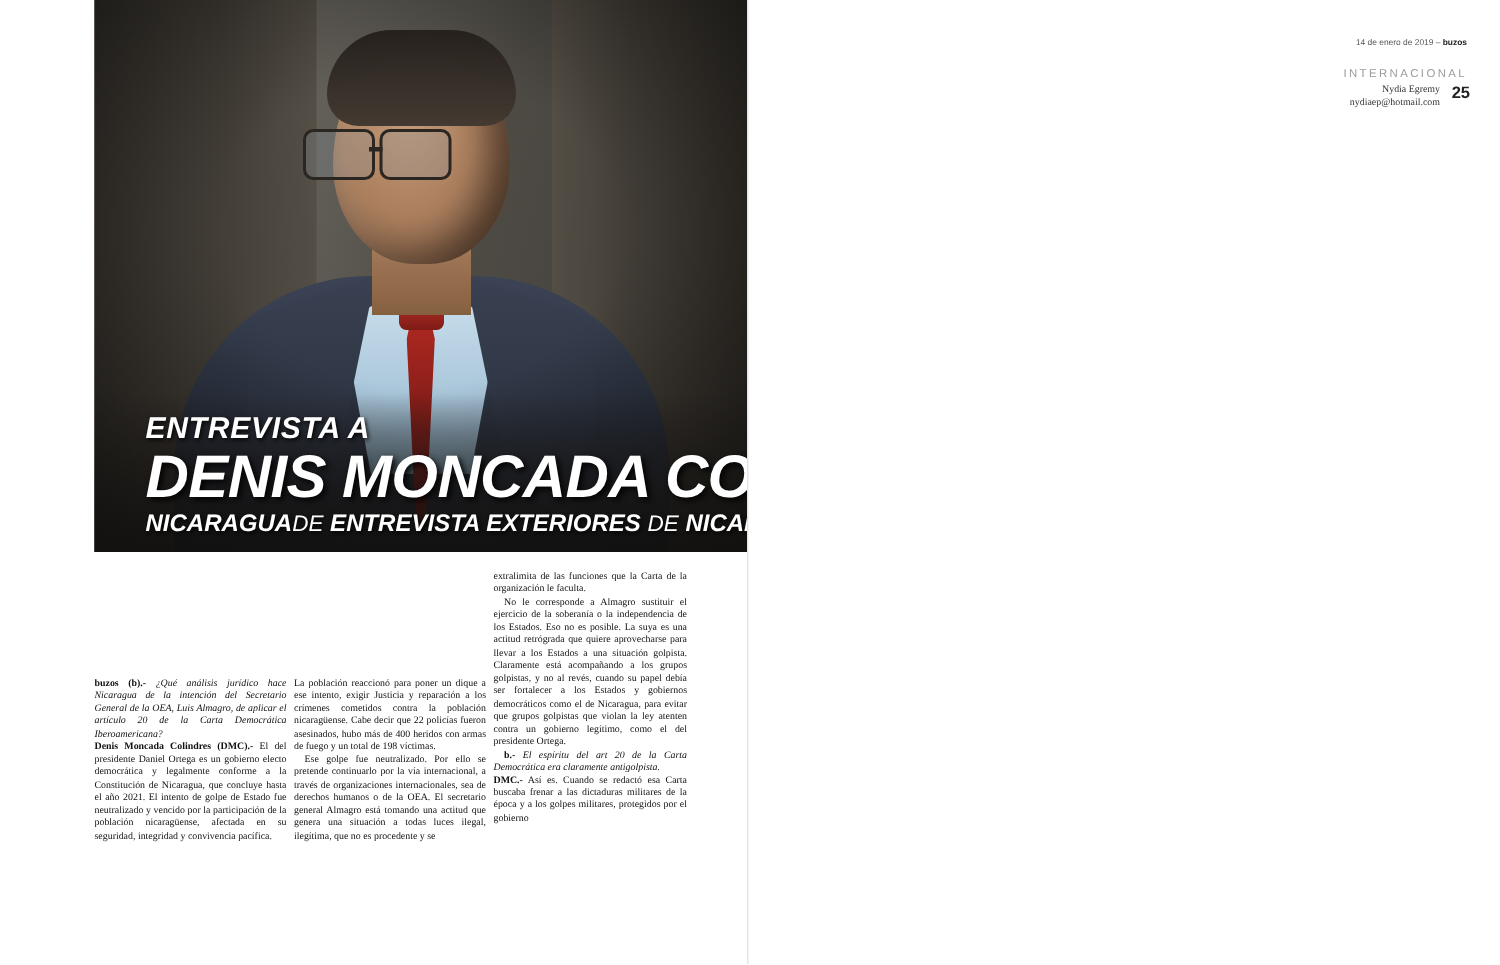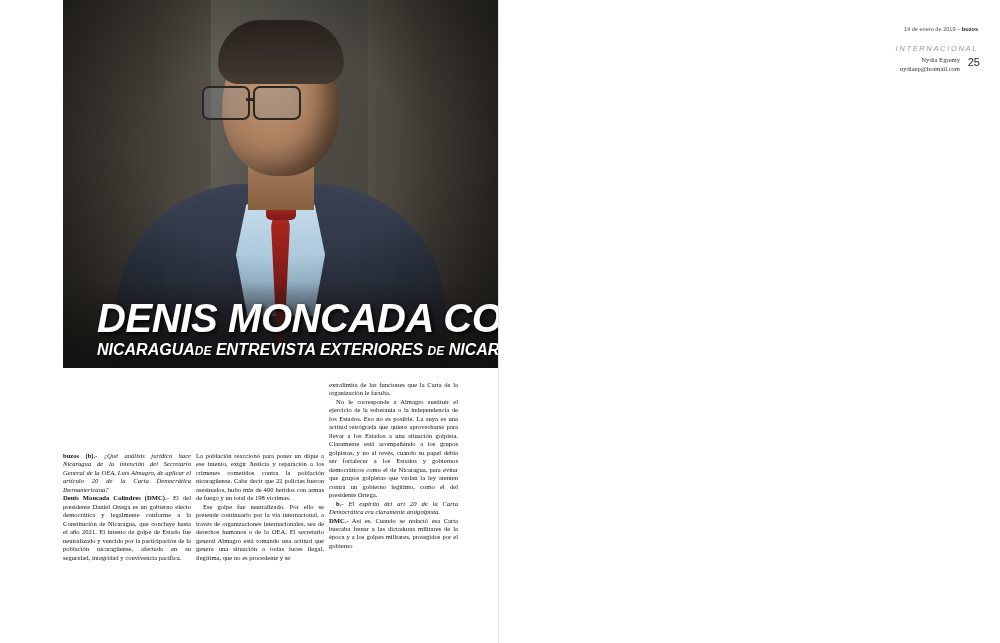--- a/index.html
+++ b/index.html
@@ -115,21 +115,21 @@
     text-shadow:2px 2px 4px rgba(0,0,0,.92);
     white-space:nowrap;
   }
   .t-sub{
     font-family:"Liberation Sans", sans-serif;
     font-weight:bold;font-style:italic;
     font-size:16px;color:#fff;line-height:1;margin-top:3px;
     text-shadow:1px 1px 3px rgba(0,0,0,.9);
     white-space:nowrap;
   }
-  .t-sub .lw{font-size:12px;font-weight:bold;}
+  .t-sub .lw{font-size:15px;font-weight:normal;}
 
   
   .pullquote{
     position:absolute;left:63px;top:378px;width:252px;
     text-align:center;
     font-size:11.4px;line-height:1.34;color:#111;
     font-family:"Liberation Serif", serif;
   }
 
   
@@ -144,32 +144,31 @@
   .l-col3{left:329px;top:381px;width:129px;}
   .rp-date{
     position:absolute;right:22px;top:26px;
     font-family:"Liberation Sans", sans-serif;
     font-size:5.6px;color:#555;text-align:right;
   }
   .rp-date b{color:#222;font-weight:bold;}
   .rp-section{
     position:absolute;right:22px;top:44px;text-align:right;
     font-family:"Liberation Sans", sans-serif;
-    font-style:italic;
   }
   .rp-section .sec{font-size:7.6px;color:#9a9a9a;letter-spacing:1.6px;}
   .rp-byline{
     position:absolute;right:40px;top:55px;text-align:right;
     font-family:"Liberation Serif", serif;
     font-size:6.6px;color:#333;line-height:1.4;
   }
   .rp-pageno{
     position:absolute;right:20px;top:56px;
     font-family:"Liberation Sans", sans-serif;
-    font-weight:normal;font-size:11px;color:#222;margin-left:39px;
+    font-weight:bold;font-size:11px;color:#222;margin-left:39px;
   }
 </style>
 </head>
 <body>
 
 <div class="spread">
 
   <div class="page page-left">
 
     <div class="hero">
@@ -188,20 +187,21 @@
         <div class="head"></div>
         <div class="hair"></div>
         <div class="glass-l"></div>
         <div class="glass-r"></div>
         <div class="glass-bridge"></div>
       </div>
 
       <div class="hero-vignette"></div>
 
       <div class="title-band">
+        <div class="t-kicker">ENTREVISTA A</div>
         <div class="t-main">DENIS MONCADA COLINDRES</div>
         <div class="t-sub">
           <span>NICARAGUA</span><span class="lw">DE</span>&nbsp;<span>ENTREVISTA EXTERIORES</span>&nbsp;<span class="lw">DE</span>&nbsp;<span>NICARAGUA</span>
         </div>
       </div>
     </div>
 
 
     <div class="col l-col1">
       <p class="noind"><b>buzos (b).-</b><i> ¿Qué análisis jurídico hace Nicaragua de la intención del Secretario General de la OEA, Luis Almagro, de aplicar el artículo 20 de la Carta Democrática Iberoamericana?</i></p>

